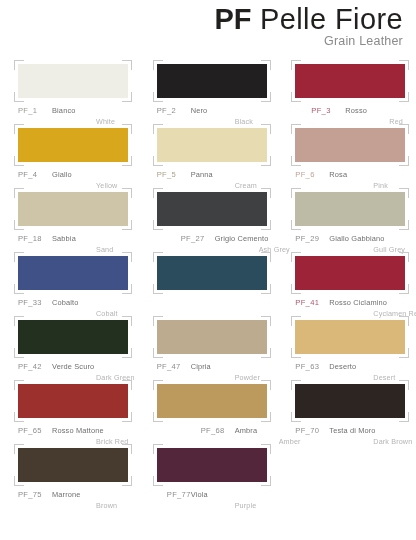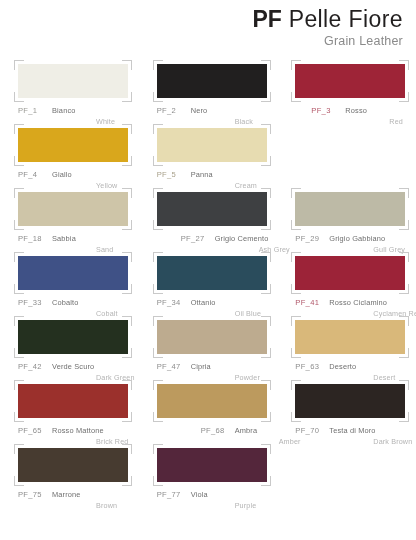--- a/index.html
+++ b/index.html
@@ -11,21 +11,21 @@
   }
   .page{position:relative;width:416px;height:540px;box-sizing:border-box;}
 
   
   .header{
     position:absolute;top:0;right:13px;
     text-align:right;
     padding-top:6px;
   }
   .brand{
-    font-size:23px;
+    font-size:29px;
     letter-spacing:.4px;
     color:#221f1f;
     font-weight:400;
     line-height:26px;
     white-space:nowrap;
   }
   .brand .pf{font-weight:700;letter-spacing:0px;}
   .subtitle{
     font-size:12.5px;
     color:#8a8a8a;
@@ -200,20 +200,36 @@
             <span class="mark br"></span>
           </div>
           <div class="labels">
             <span class="code" style="color: rgb(168, 160, 138);">PF_5</span>
             <span class="names">
               <span class="name-it">Panna</span>
               <span class="name-en">Cream</span>
             </span>
           </div>
         </div>
+        <div class="cell">
+          <div class="swatch-wrap">
+            <div class="swatch" style="background: rgb(196, 160, 148);"></div>
+            <span class="mark tl"></span>
+            <span class="mark tr"></span>
+            <span class="mark bl"></span>
+            <span class="mark br"></span>
+          </div>
+          <div class="labels">
+            <span class="code" style="color: rgb(193, 161, 150);">PF_6</span>
+            <span class="names">
+              <span class="name-it">Rosa</span>
+              <span class="name-en">Pink</span>
+            </span>
+          </div>
+        </div>
       </div>
       <div class="row">
         <div class="cell">
           <div class="swatch-wrap">
             <div class="swatch" style="background: rgb(206, 197, 168);"></div>
             <span class="mark tl"></span>
             <span class="mark tr"></span>
             <span class="mark bl"></span>
             <span class="mark br"></span>
           </div>
@@ -245,21 +261,21 @@
           <div class="swatch-wrap">
             <div class="swatch" style="background: rgb(189, 186, 166);"></div>
             <span class="mark tl"></span>
             <span class="mark tr"></span>
             <span class="mark bl"></span>
             <span class="mark br"></span>
           </div>
           <div class="labels">
             <span class="code" style="color: rgb(141, 141, 141);">PF_29</span>
             <span class="names">
-              <span class="name-it">Grigio Gabbiano</span>
+              <span class="name-it">Giallo Gabbiano</span>
               <span class="name-en">Gull Grey</span>
             </span>
           </div>
         </div>
       </div>
       <div class="row">
         <div class="cell">
           <div class="swatch-wrap">
             <div class="swatch" style="background: rgb(63, 81, 134);"></div>
             <span class="mark tl"></span>
@@ -276,27 +292,20 @@
           </div>
         </div>
         <div class="cell">
           <div class="swatch-wrap">
             <div class="swatch" style="background: rgb(42, 76, 92);"></div>
             <span class="mark tl"></span>
             <span class="mark tr"></span>
             <span class="mark bl"></span>
             <span class="mark br"></span>
           </div>
-          <div class="labels">
-            <span class="code" style="color: rgb(141, 141, 141);">PF_34</span>
-            <span class="names">
-              <span class="name-it">Ottanio</span>
-              <span class="name-en">Oil Blue</span>
-            </span>
-          </div>
         </div>
         <div class="cell">
           <div class="swatch-wrap">
             <div class="swatch" style="background: rgb(156, 35, 56);"></div>
             <span class="mark tl"></span>
             <span class="mark tr"></span>
             <span class="mark bl"></span>
             <span class="mark br"></span>
           </div>
           <div class="labels">
@@ -427,21 +436,21 @@
         </div>
         <div class="cell">
           <div class="swatch-wrap">
             <div class="swatch" style="background: rgb(84, 38, 59);"></div>
             <span class="mark tl"></span>
             <span class="mark tr"></span>
             <span class="mark bl"></span>
             <span class="mark br"></span>
           </div>
           <div class="labels">
-            <span class="code" style="color: rgb(141, 141, 141);">PF_77</span>
+            <span class="code" style="color: rgb(141, 141, 141); text-align: right;">PF_77</span>
             <span class="names">
               <span class="name-it">Viola</span>
               <span class="name-en">Purple</span>
             </span>
           </div>
         </div>
         <div class="cell empty"></div>
       </div>
     </div>
 

